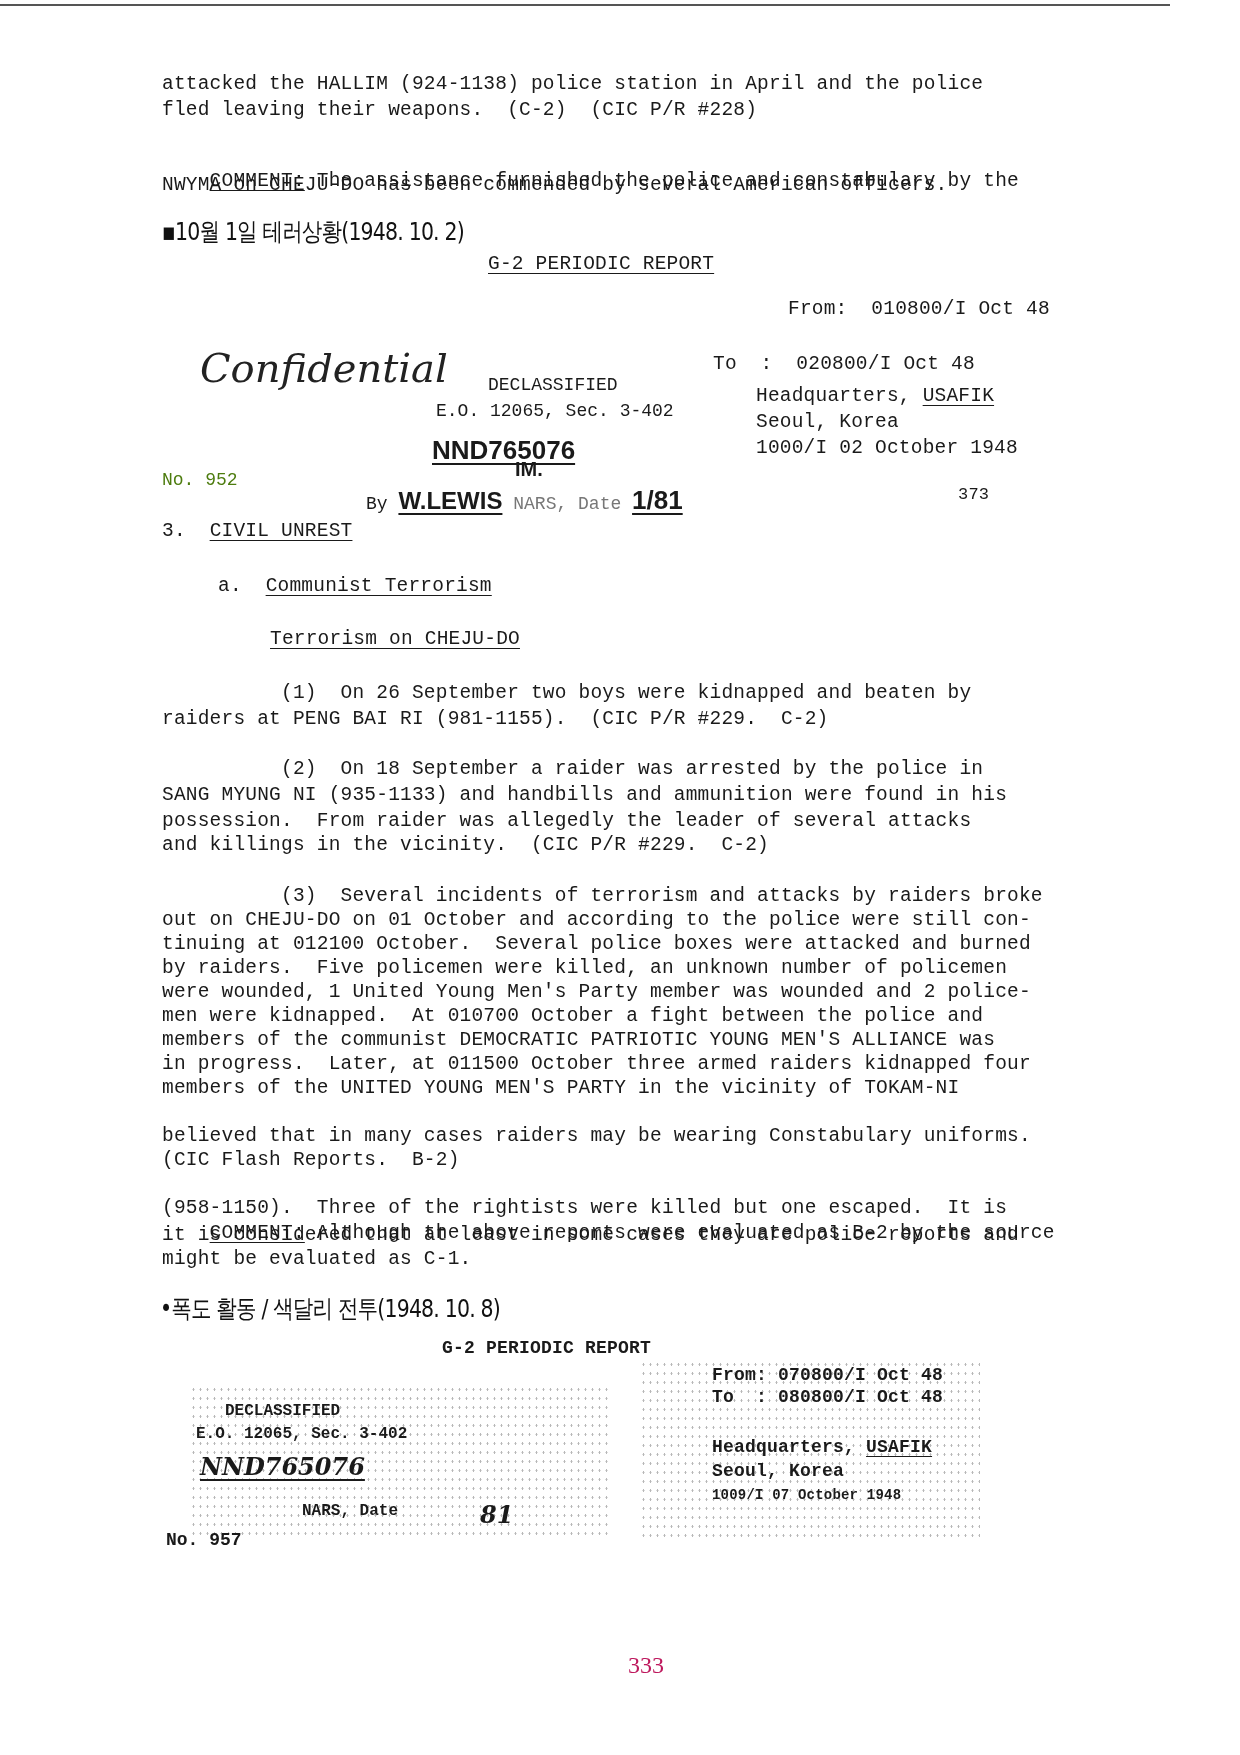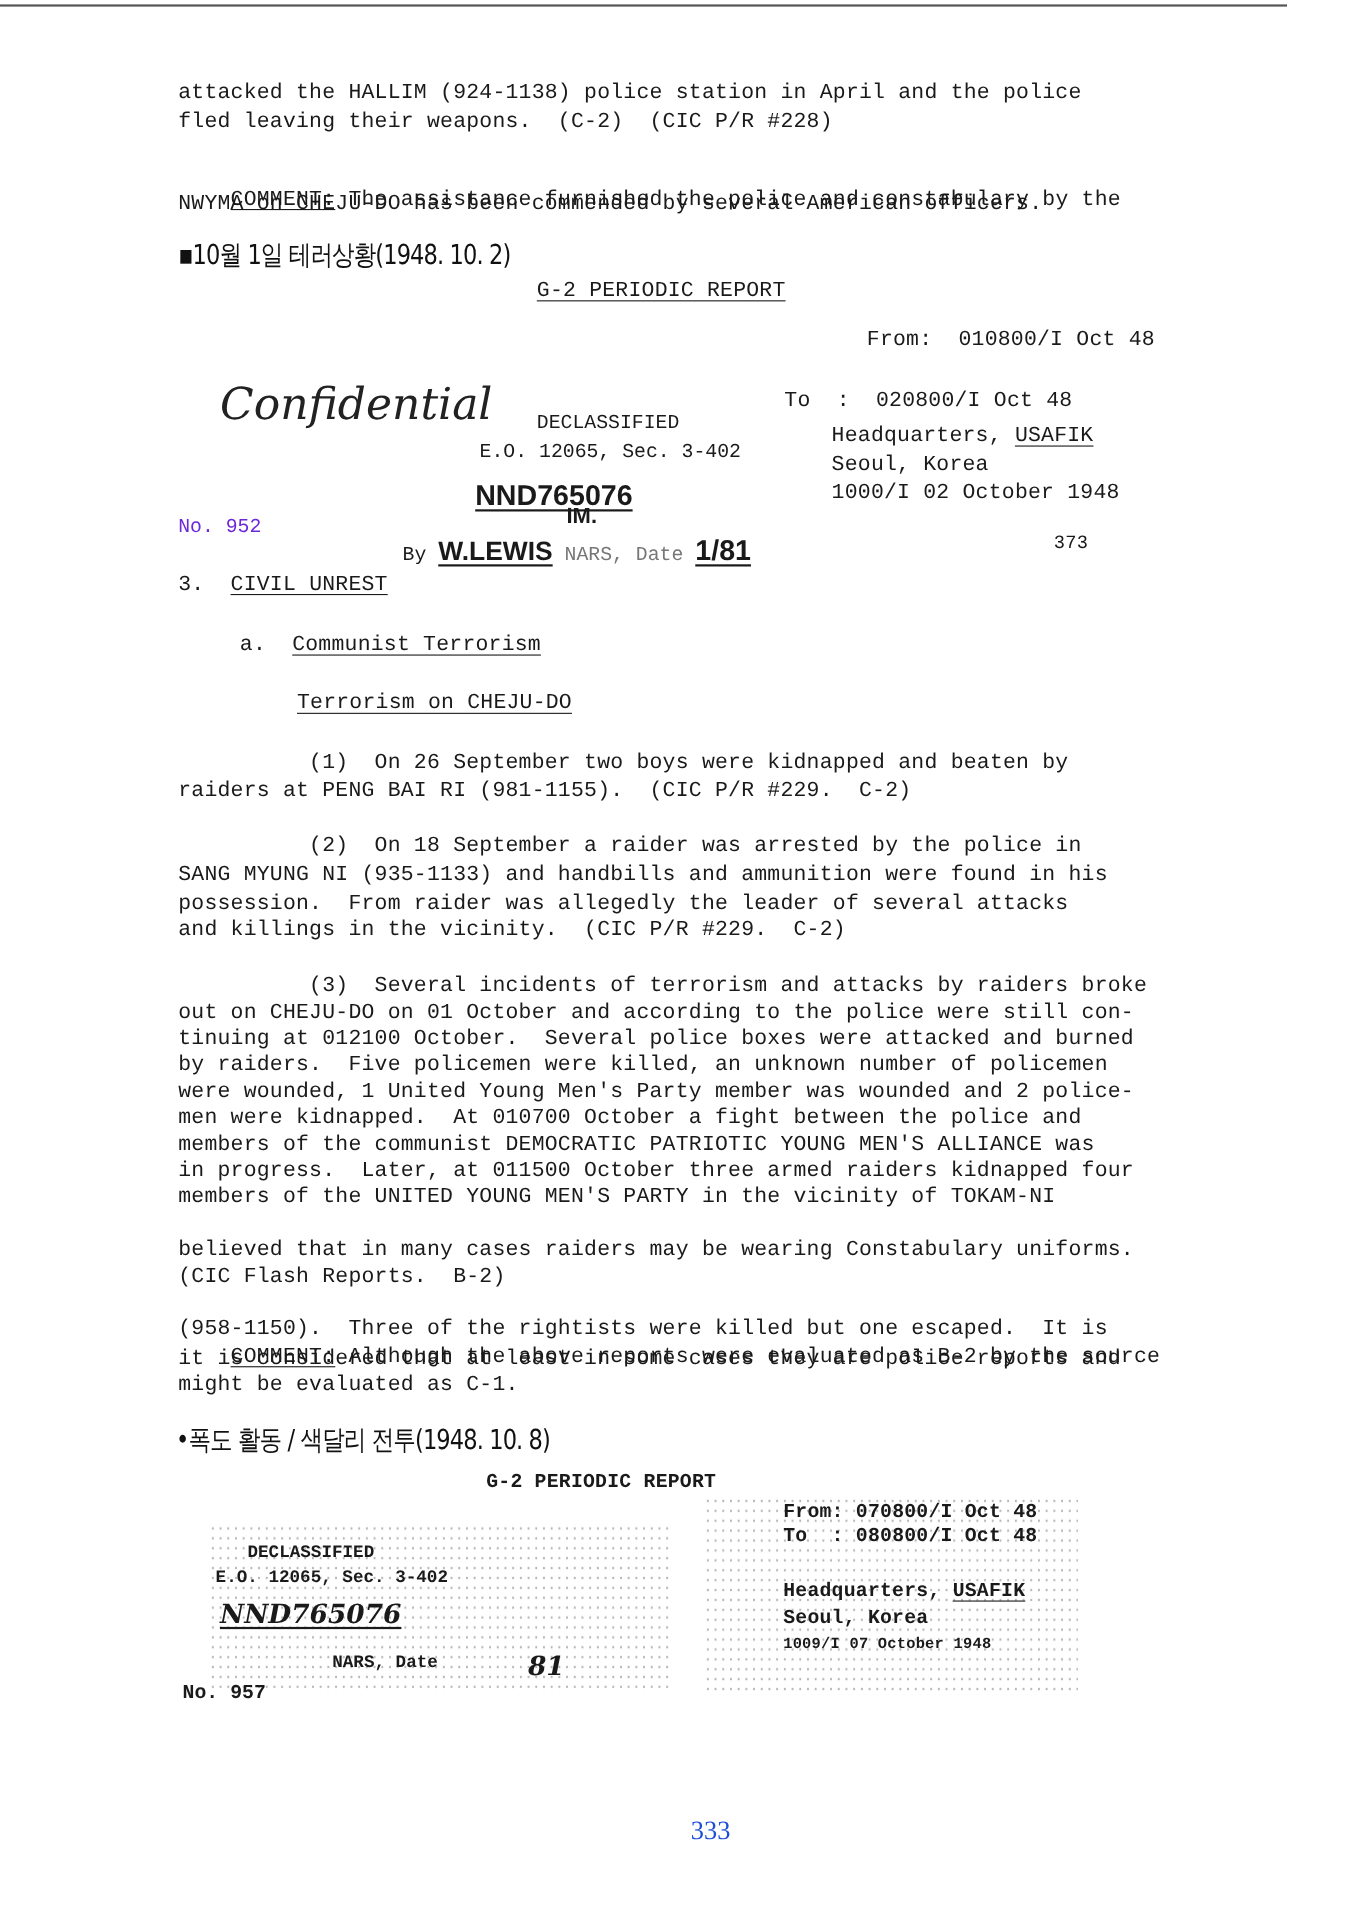--- a/index.html
+++ b/index.html
@@ -5,21 +5,21 @@
   html, body { margin:0; padding:0; background:#ffffff; }
   body { width:1240px; height:1755px; position:relative; overflow:hidden; color:#1a1a1a; }
   .topline { position:absolute; left:0; top:4px; width:1170px; height:2px; background:#555; }
   .tw { font-family:"Liberation Mono","DejaVu Sans Mono",monospace; font-size:19.5px; letter-spacing:0.2px; white-space:pre; }
   .line { position:absolute; left:162px; }
   .ko { position:absolute; font-family:"DejaVu Sans","Liberation Sans",sans-serif; font-size:25px; letter-spacing:-1px; color:#111; transform:scaleX(0.82); transform-origin:left center; }
   .ul { text-decoration:underline; text-underline-offset:4px; }
   .hdr { position:absolute; }
   .hand { position:absolute; font-family:"DejaVu Serif","Liberation Serif",serif; font-style:italic; }
   .stamp { position:absolute; font-family:"Liberation Mono",monospace; font-size:18px; }
-  .pagenum { position:absolute; left:628px; top:1652px; font-family:"Liberation Serif","DejaVu Serif",serif; font-size:24px; color:#1d4ed8; }
+  .pagenum { position:absolute; left:628px; top:1652px; font-family:"Liberation Serif","DejaVu Serif",serif; font-size:24px; color:#be185d; }
   .speckle { position:absolute; background-image:radial-gradient(#333 0.8px, transparent 1.2px); background-size:7px 9px; opacity:0.35; }
   .bold { font-weight:bold; }
 </style>
 </head>
 <body>
 
 <div class="topline"></div>
 
 <div>
   <div class="line tw" style="top:73px;">attacked the HALLIM (924-1138) police station in April and the police</div>
@@ -46,21 +46,21 @@
   <div class="hdr tw" style="left:958px; top:485px; font-size:17px;">373</div>
 </div>
 
 <div>
   <div class="hand" style="left:200px; top:345px; font-size:40px; color:#222;">Confidential</div>
   <div class="stamp" style="left:488px; top:375px;">DECLASSIFIED</div>
   <div class="stamp" style="left:436px; top:401px;">E.O. 12065, Sec. 3-402</div>
   <div class="hand ul bold" style="left:432px; top:435px; font-size:26px; font-style:normal; font-family:'Liberation Sans',sans-serif;">NND765076</div>
   <div class="hand bold" style="left:515px; top:458px; font-size:20px; font-style:normal; font-family:'Liberation Sans',sans-serif;">IM.</div>
   <div class="stamp" style="left:366px; top:485px;"><span>By</span> <span class="ul bold" style="font-family:'Liberation Sans',sans-serif; font-size:24px;">W.LEWIS</span> <span style="color:#777;">NARS, Date</span> <span class="ul bold" style="font-family:'Liberation Sans',sans-serif; font-size:26px;">1/81</span></div>
-  <div class="stamp" style="left:162px; top:470px; color:#6d28d9;">No. 952</div>
+  <div class="stamp" style="left:162px; top:470px; color:#4d7c0f;">No. 952</div>
 </div>
 
 <div class="line tw" style="top:520px;"><span>3.</span>  <span class="ul">CIVIL UNREST</span></div>
 <div class="line tw" style="left:218px; top:575px;"><span>a.</span>  <span class="ul">Communist Terrorism</span></div>
 <div class="line tw ul" style="left:270px; top:628px;">Terrorism on CHEJU-DO</div>
 
 <div>
   <div class="line tw" style="top:682px;">          (1)  On 26 September two boys were kidnapped and beaten by</div>
   <div class="line tw" style="top:708px;">raiders at PENG BAI RI (981-1155).  (CIC P/R #229.  C-2)</div>
 </div>

